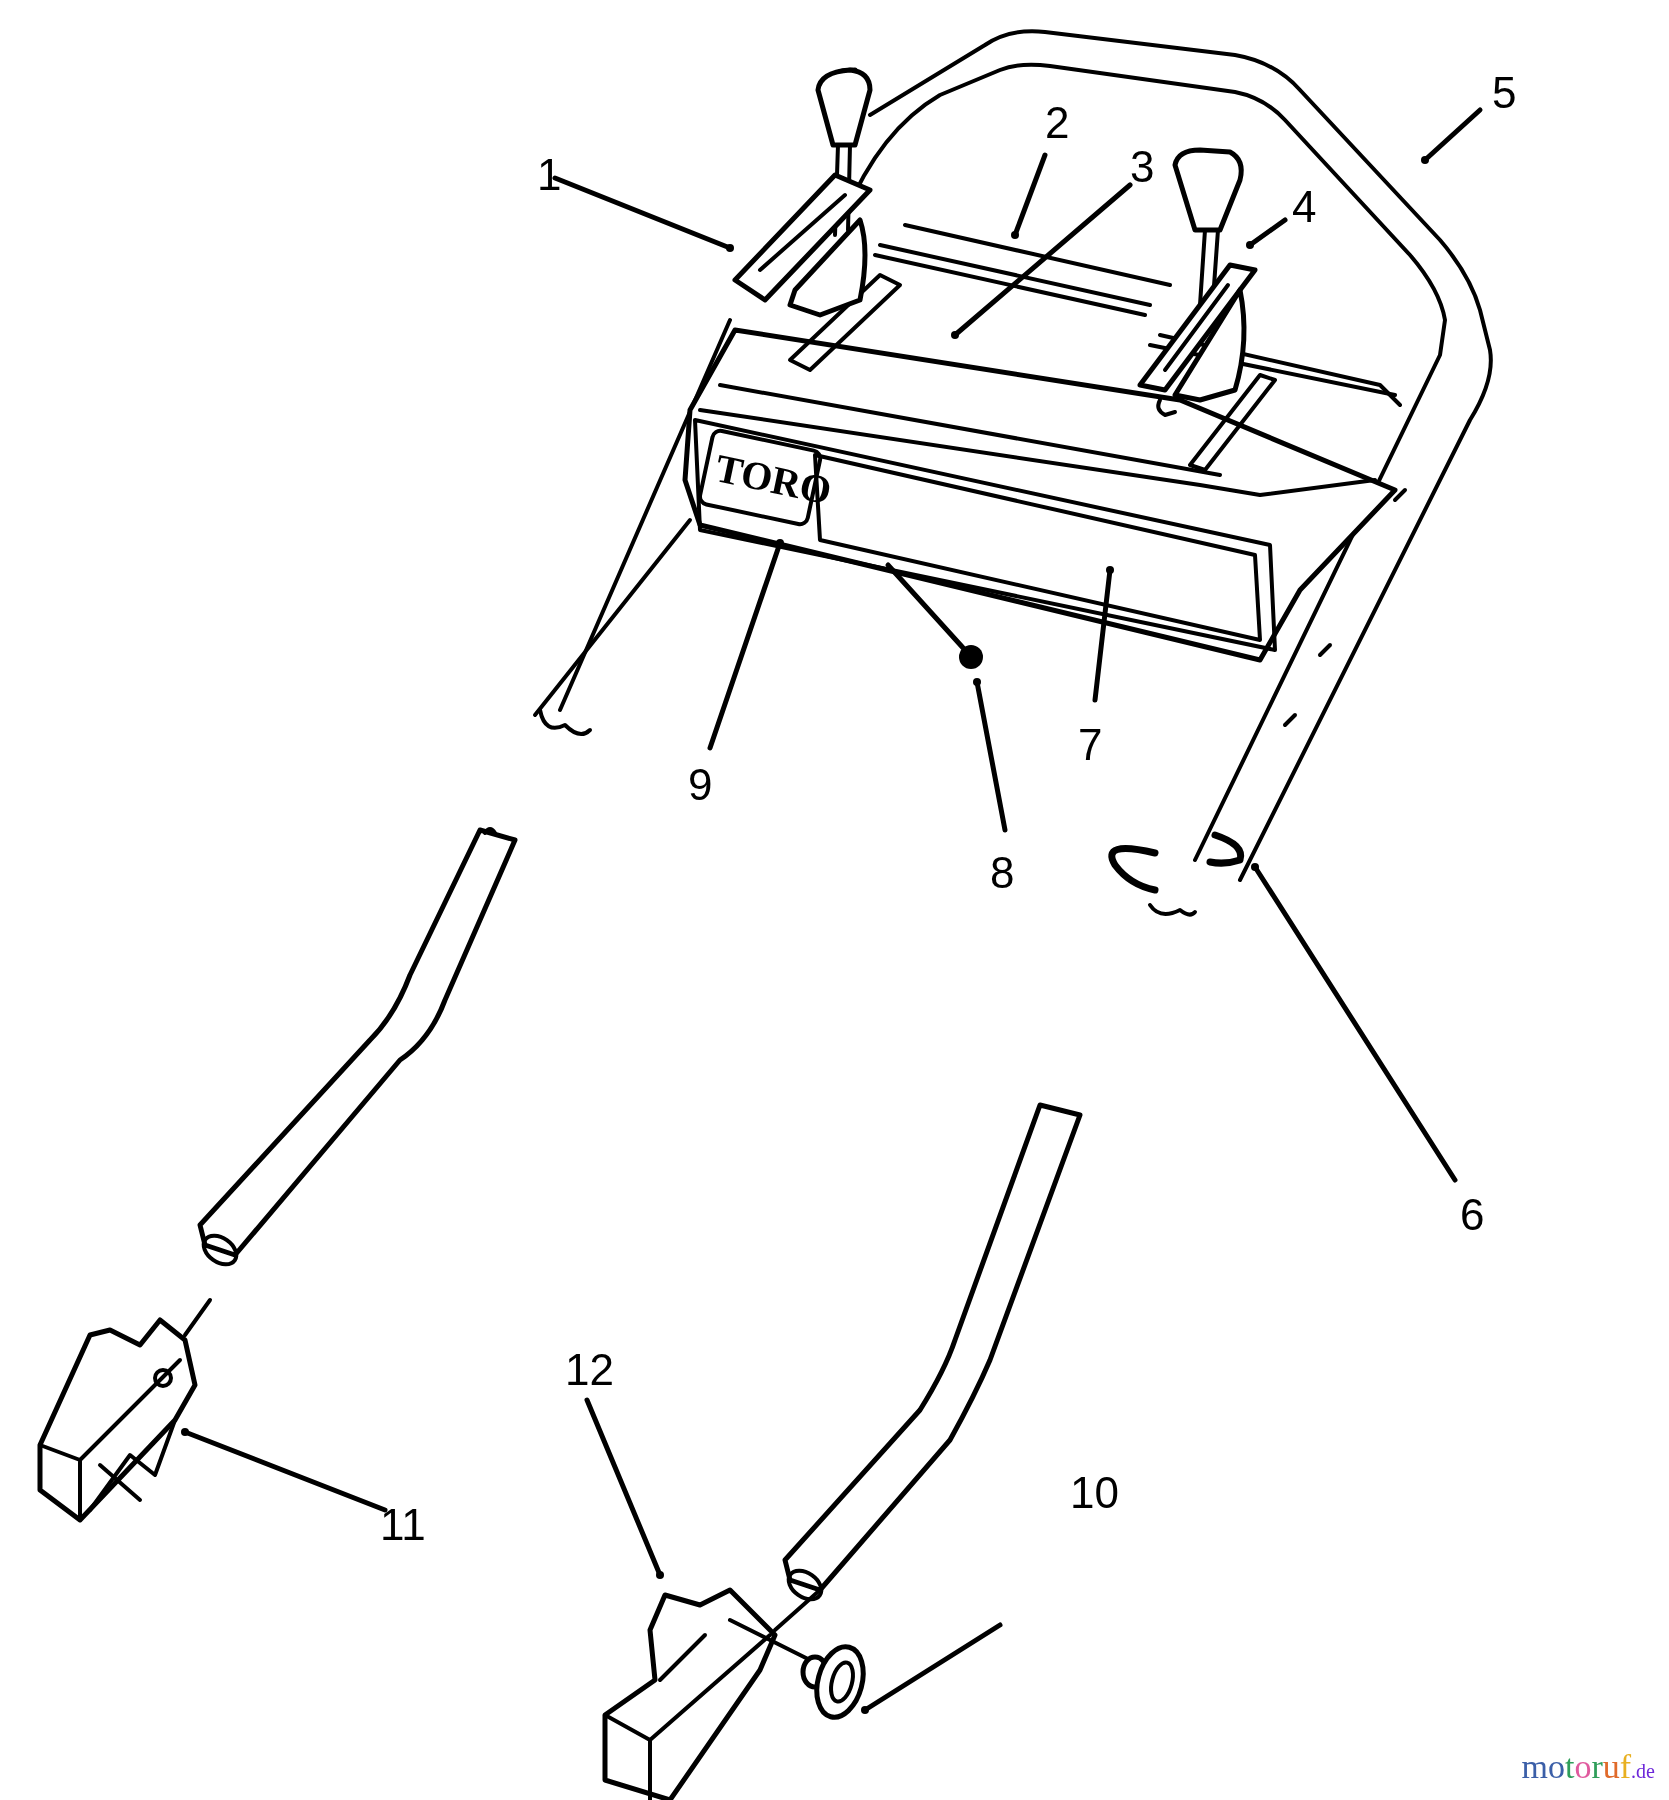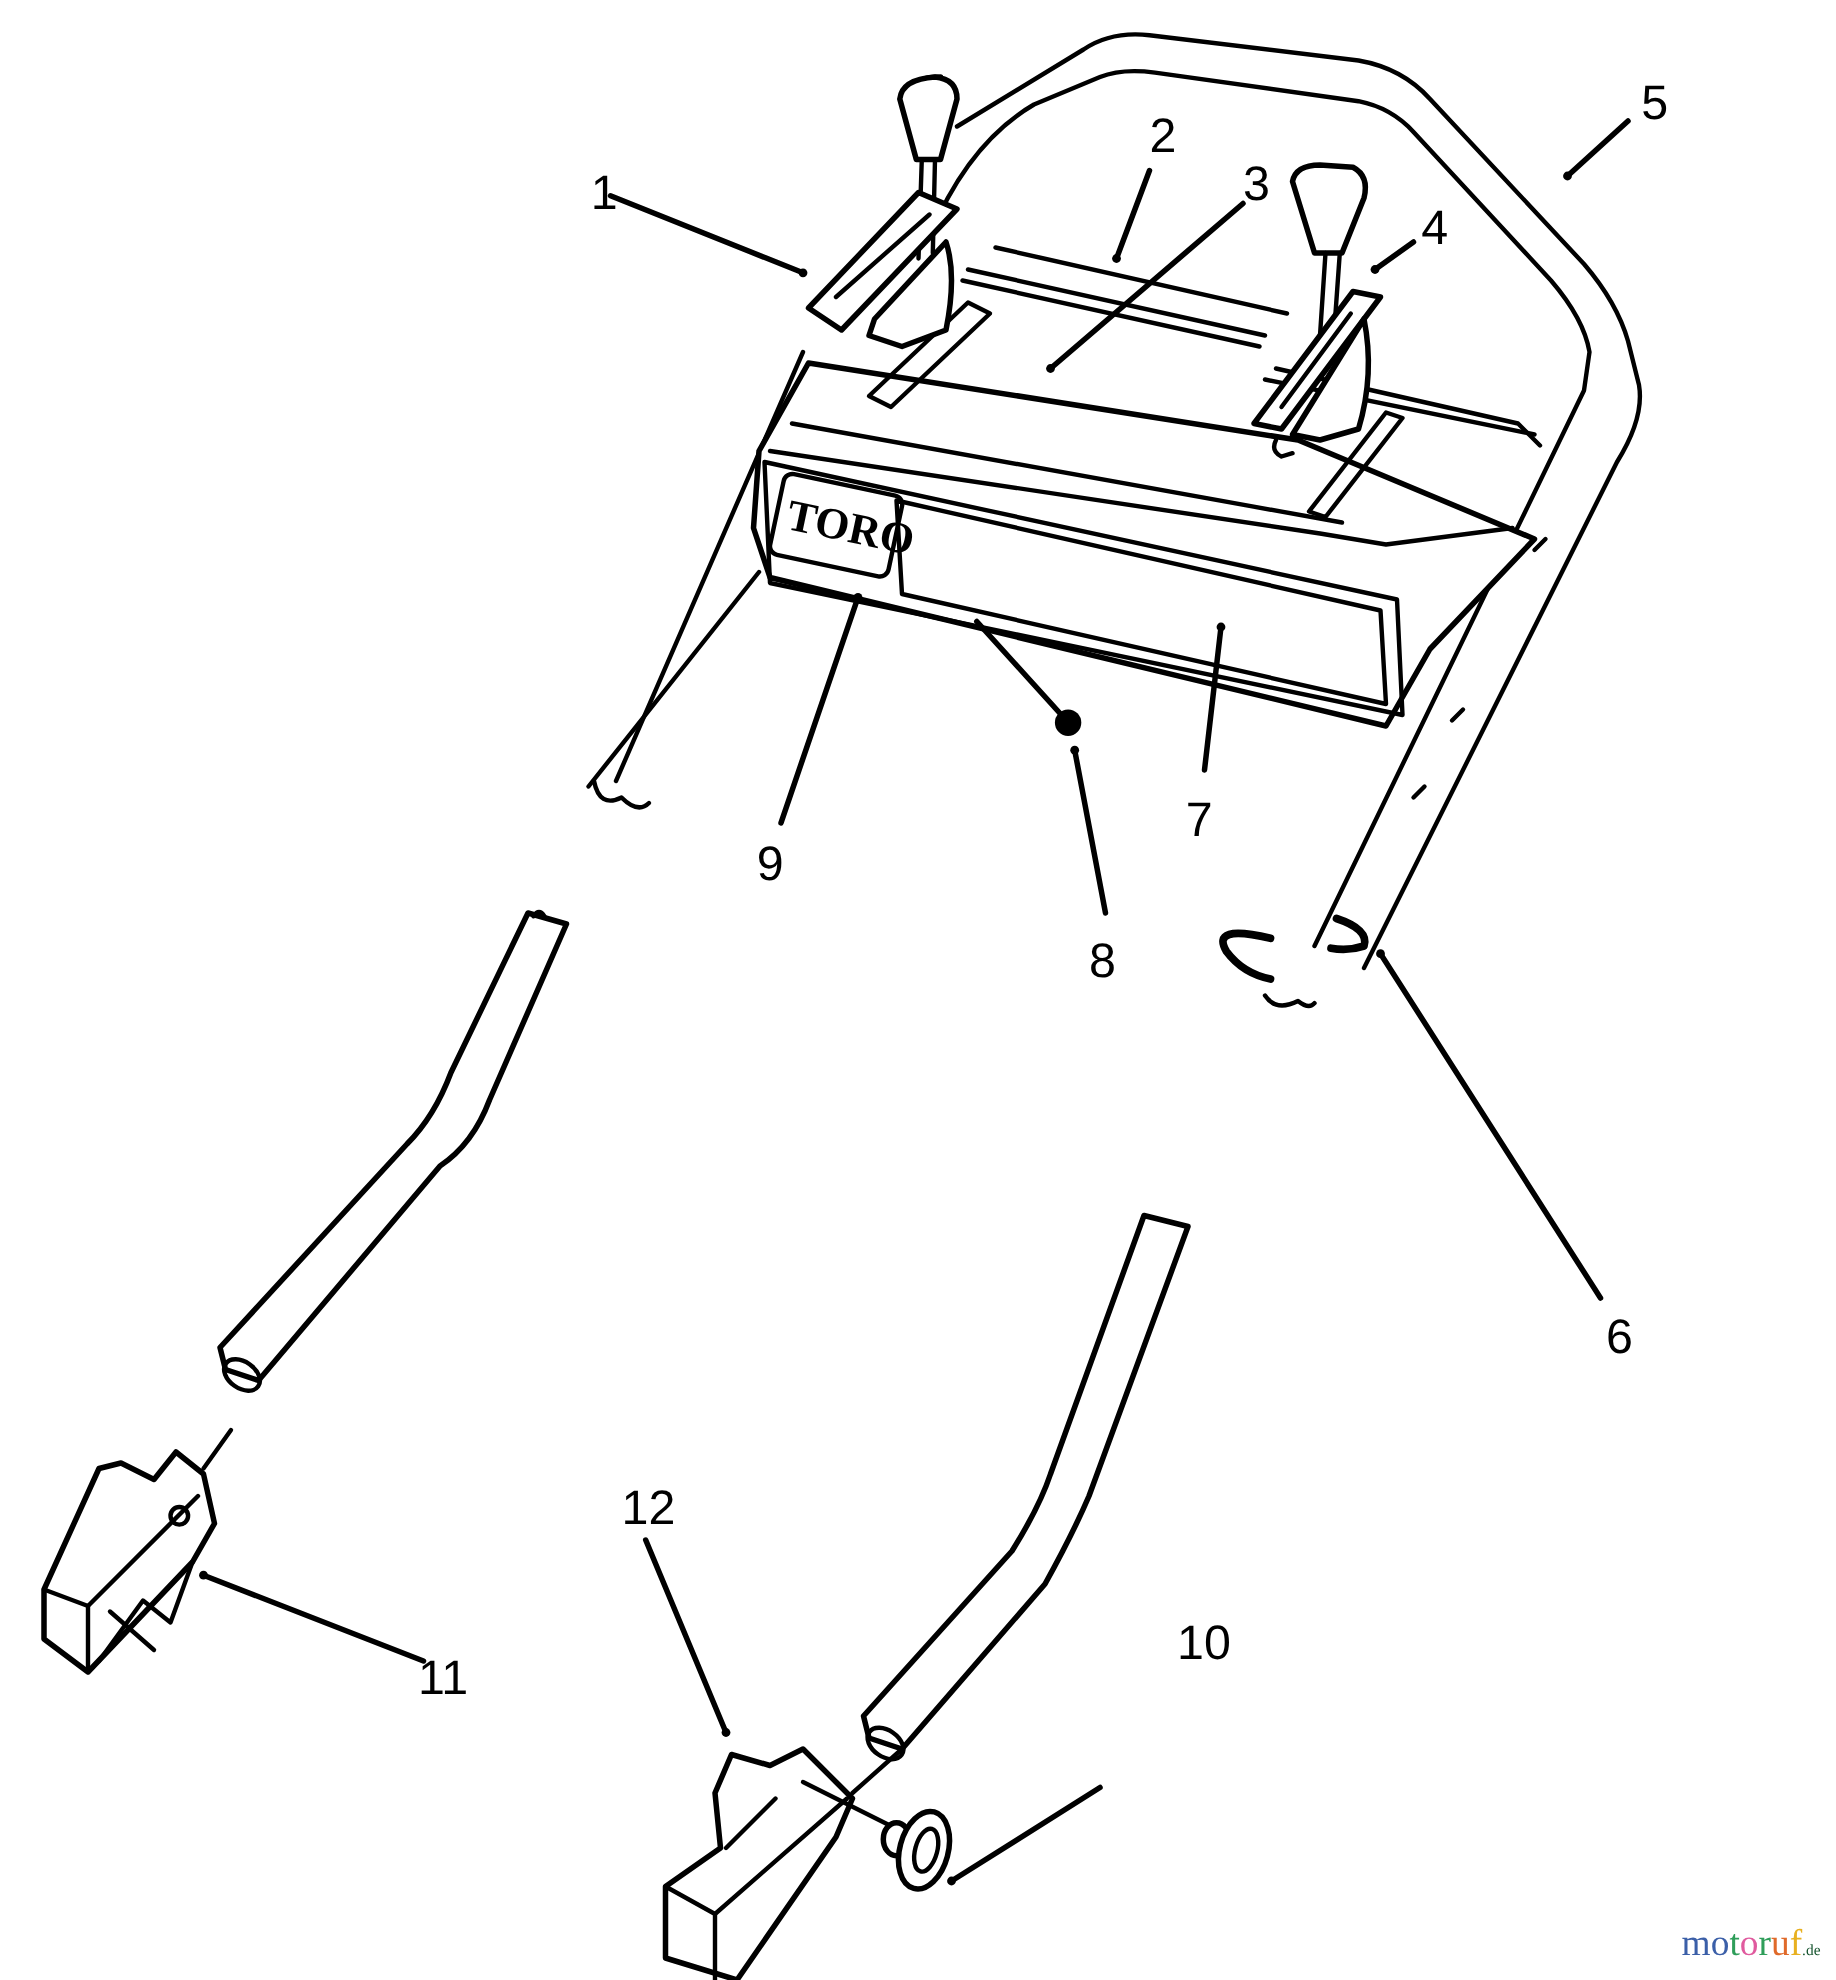--- a/index.html
+++ b/index.html
@@ -19,21 +19,21 @@
     font-weight: bold;
     font-size: 40px;
     fill: #000;
   }
   #watermark {
     position: absolute; right: 14px; bottom: 14px;
     font-family: "Liberation Serif", serif;
     font-size: 34px;
     letter-spacing: 0px;
   }
-  #watermark .wm-suffix { font-size: 14px; color: #14532d; }
+  #watermark .wm-suffix { font-size: 20px; color: #6d28d9; }
 </style>
 </head>
 <body>
 
 <svg id="diagram" viewBox="0 0 1669 1800" xmlns="http://www.w3.org/2000/svg">
 
   <g>
 
     <path class="thin" d="M870,115 L985,45 Q1010,28 1045,32 L1235,55 Q1275,62 1300,90 L1440,240 Q1470,275 1480,310 L1490,350 Q1495,380 1470,420 L1240,880"></path>
 

